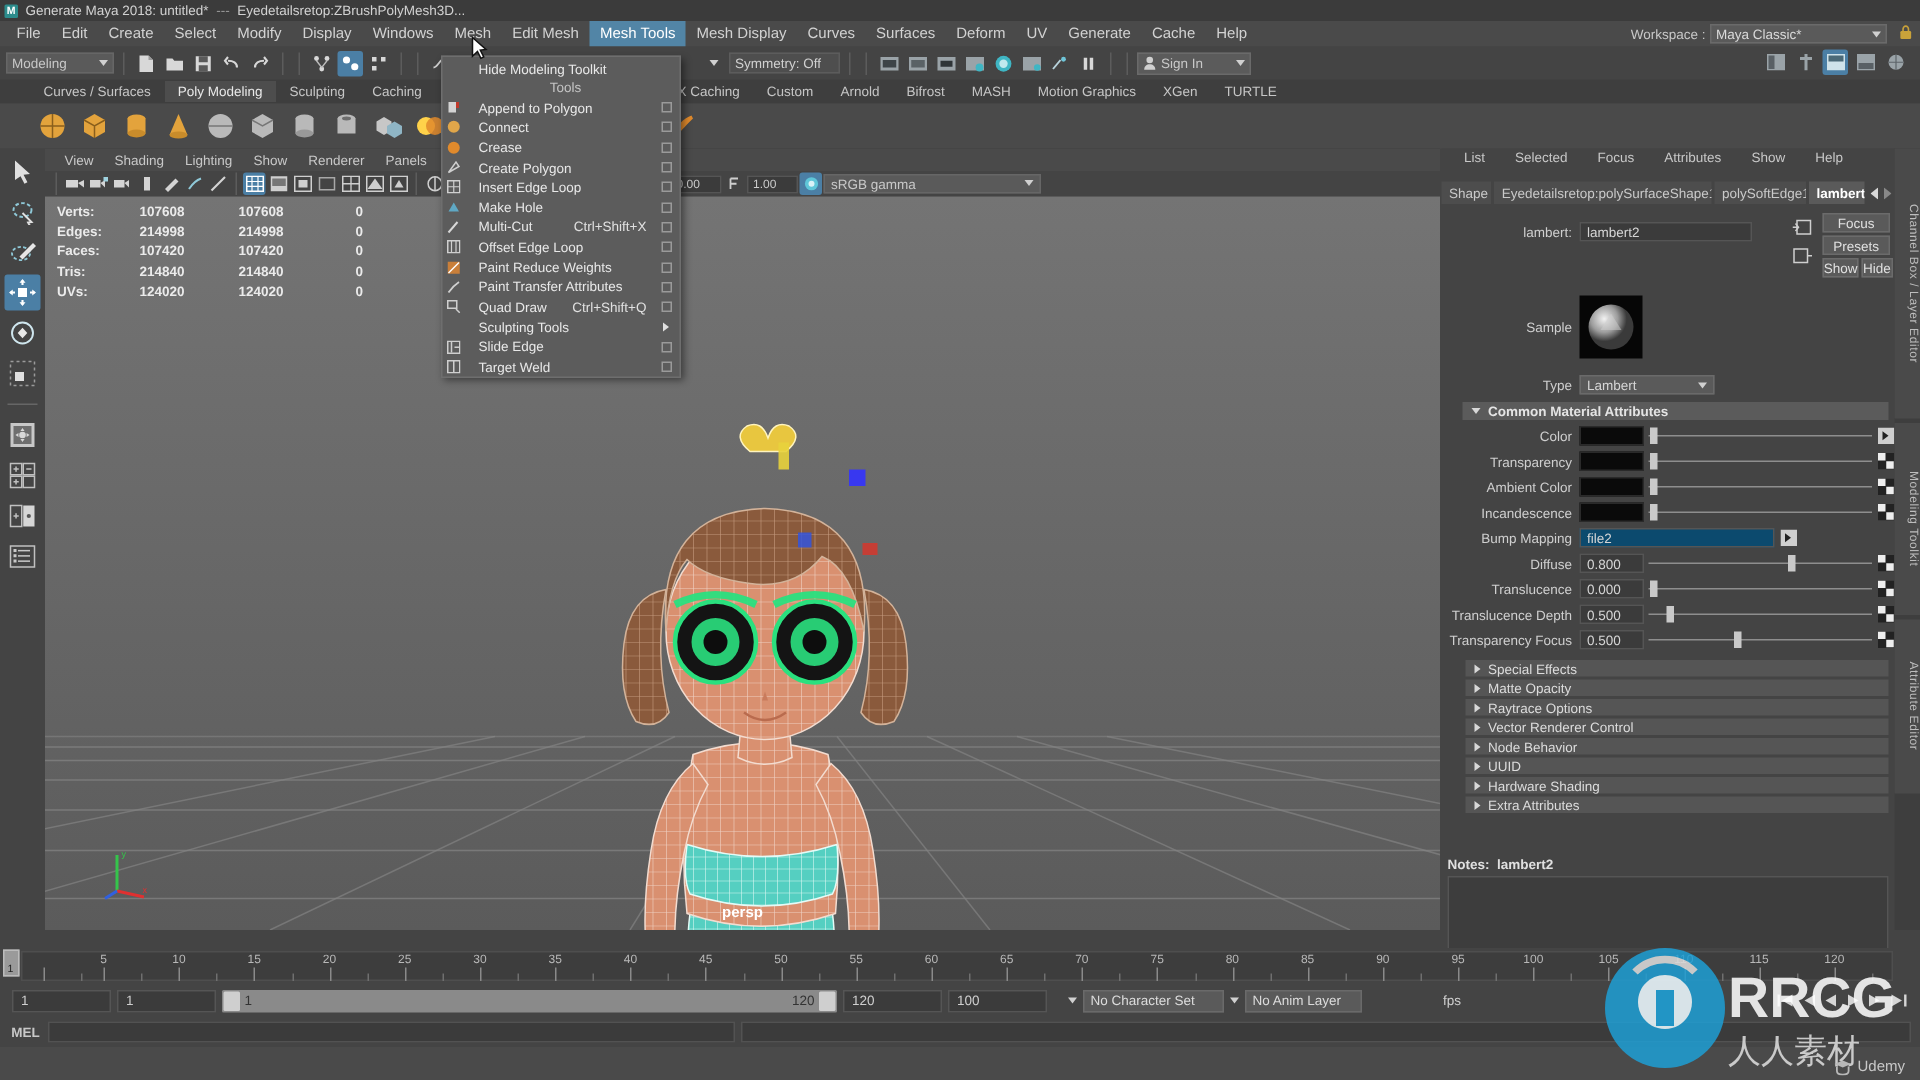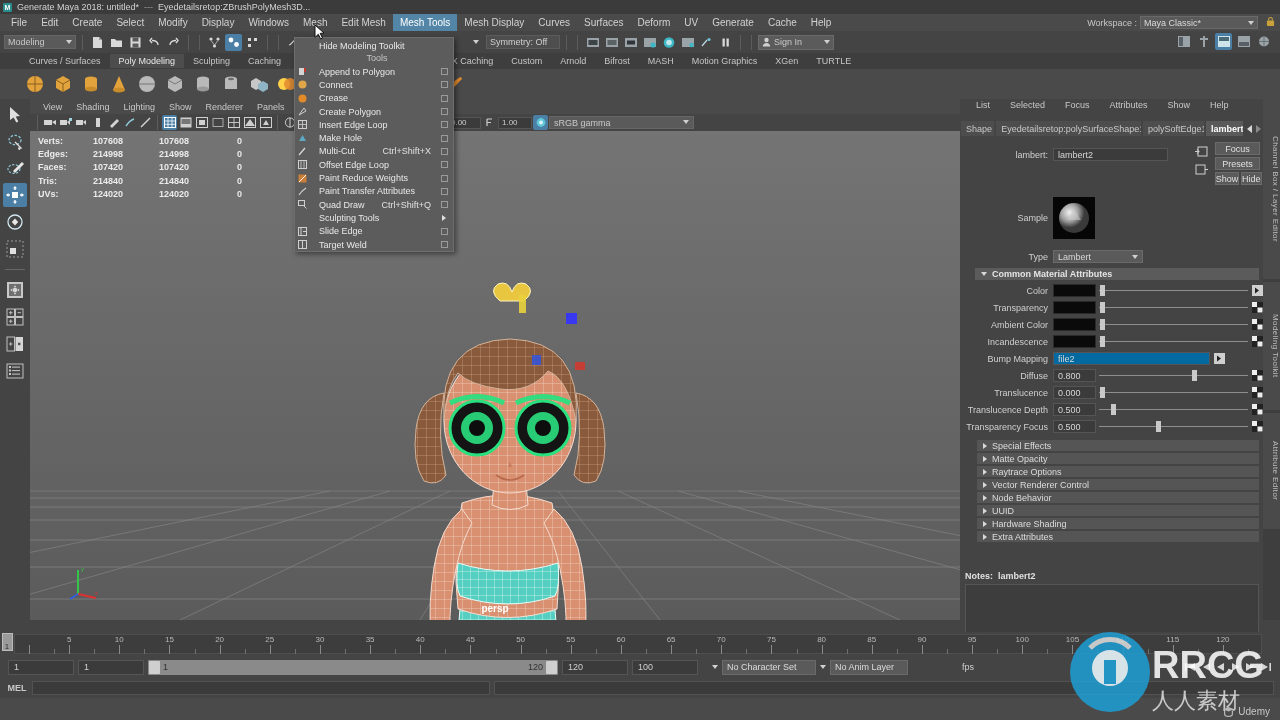--- a/index.html
+++ b/index.html
@@ -1108,21 +1108,21 @@
         </div>
         <svg class="mapbtn" viewBox="0 0 11 11">
             <rect width="11" height="11" fill="#222"></rect>
             <rect width="5" height="5" fill="#eee"></rect>
             <rect x="5.5" y="5.5" width="5" height="5" fill="#eee"></rect>
           </svg>
       </div>
 
       <div class="row">
         <div class="rlabel">Bump Mapping</div>
-        <div class="tbox" style="width:157px;background:#0369a1">file2</div>
+        <div class="tbox" style="width:130px;background:#0c4a6e">file2</div>
         <svg class="mapbtn" viewBox="0 0 11 11">
             <rect width="11" height="11" fill="#cfcfcf"></rect>
             <path d="M3 2.5l4 3-4 3z" fill="#222"></path>
           </svg>
       </div>
 
       <div class="row">
         <div class="rlabel">Diffuse</div>
         <div class="tbox" style="width:43px">0.800</div>
         <div class="slider" style="width:120px;margin-left:3px">

